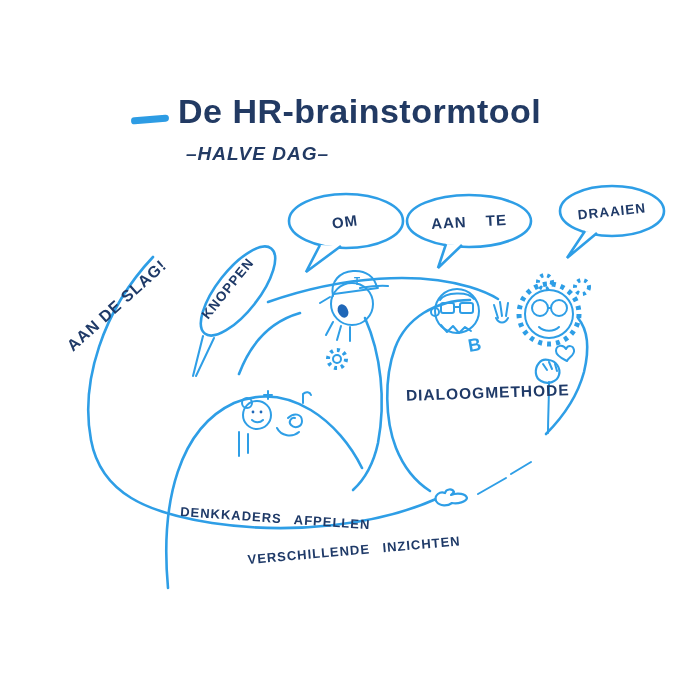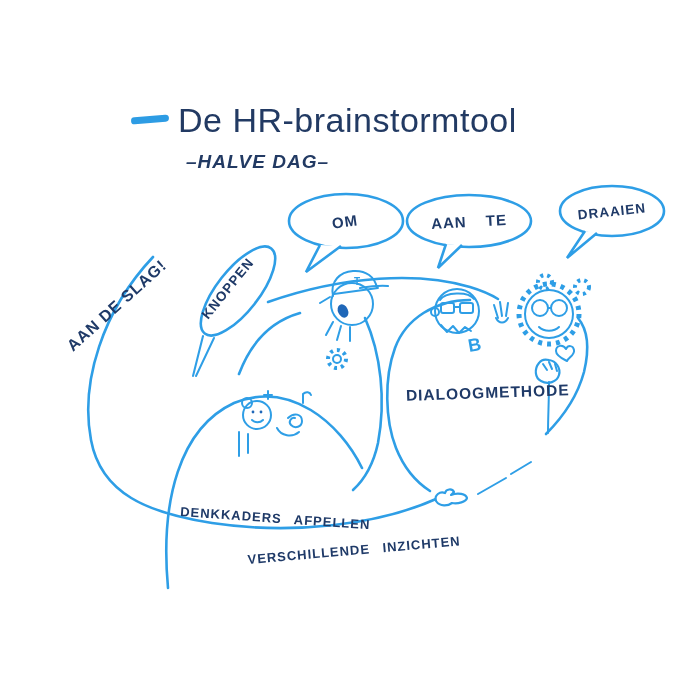--- a/index.html
+++ b/index.html
@@ -8,25 +8,25 @@
   html,body{margin:0;padding:0;}
   body{
     width:700px;height:700px;background:#ffffff;position:relative;overflow:hidden;
     font-family:"Liberation Sans",sans-serif;
   }
   .accent-dash{
     position:absolute;left:131px;top:116px;width:38px;height:7px;border-radius:4px;
     background:var(--accent);transform:rotate(-5deg);
   }
   .page-title{
-    position:absolute;left:178px;top:101px;font-size:34px;font-weight:normal;
+    position:absolute;left:178px;top:92px;font-size:34px;font-weight:bold;
     color:var(--title);letter-spacing:0.5px;white-space:nowrap;
   }
   .page-subtitle{
-    position:absolute;left:186px;top:151px;font-size:19px;font-weight:bold;font-style:italic;
+    position:absolute;left:186px;top:143px;font-size:19px;font-weight:bold;font-style:italic;
     color:var(--title);letter-spacing:1px;white-space:nowrap;
   }
   svg{position:absolute;left:0;top:0;}
   .stroke{fill:none;stroke:var(--ink);stroke-width:2.6;stroke-linecap:round;stroke-linejoin:round;}
   .thin{stroke-width:2;}
   .bubble{fill:#ffffff;stroke:var(--ink);stroke-width:2.6;}
   .handfill{fill:#ffffff;stroke:var(--ink);stroke-width:2.2;stroke-linejoin:round;}
   .sketch-label{
     font-family:"Liberation Sans",sans-serif;font-weight:bold;fill:var(--navy);
     letter-spacing:1px;

